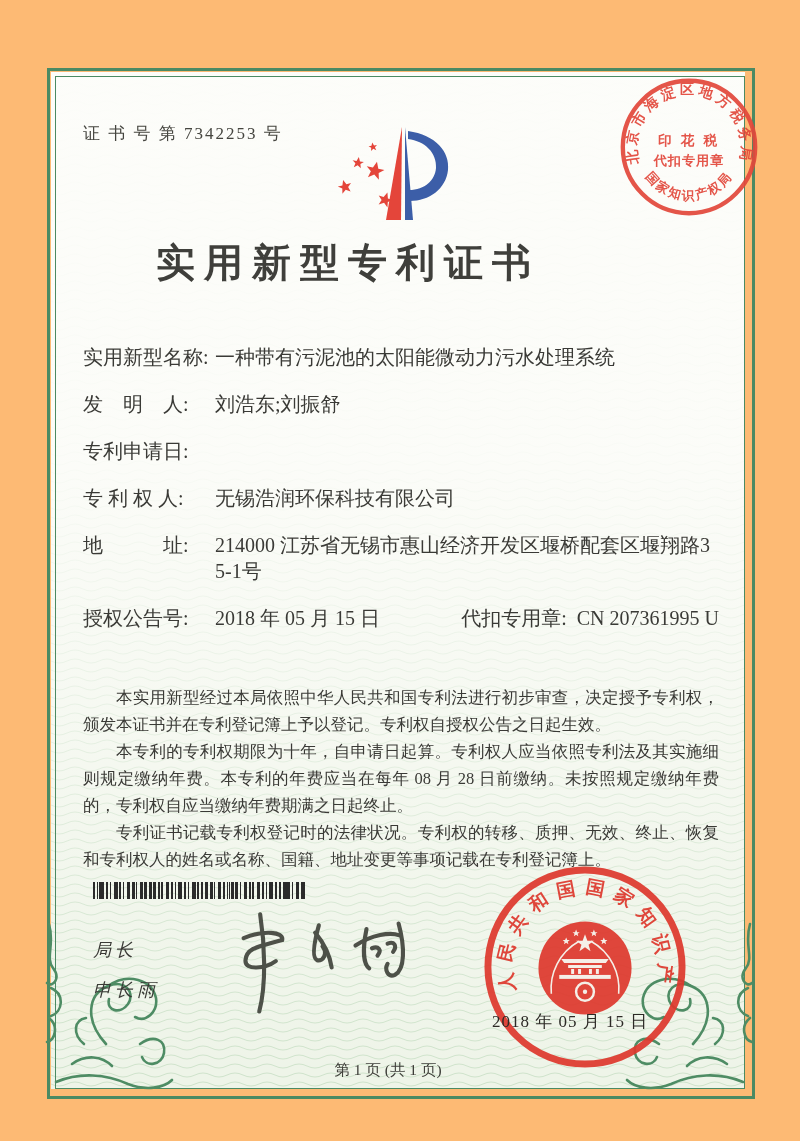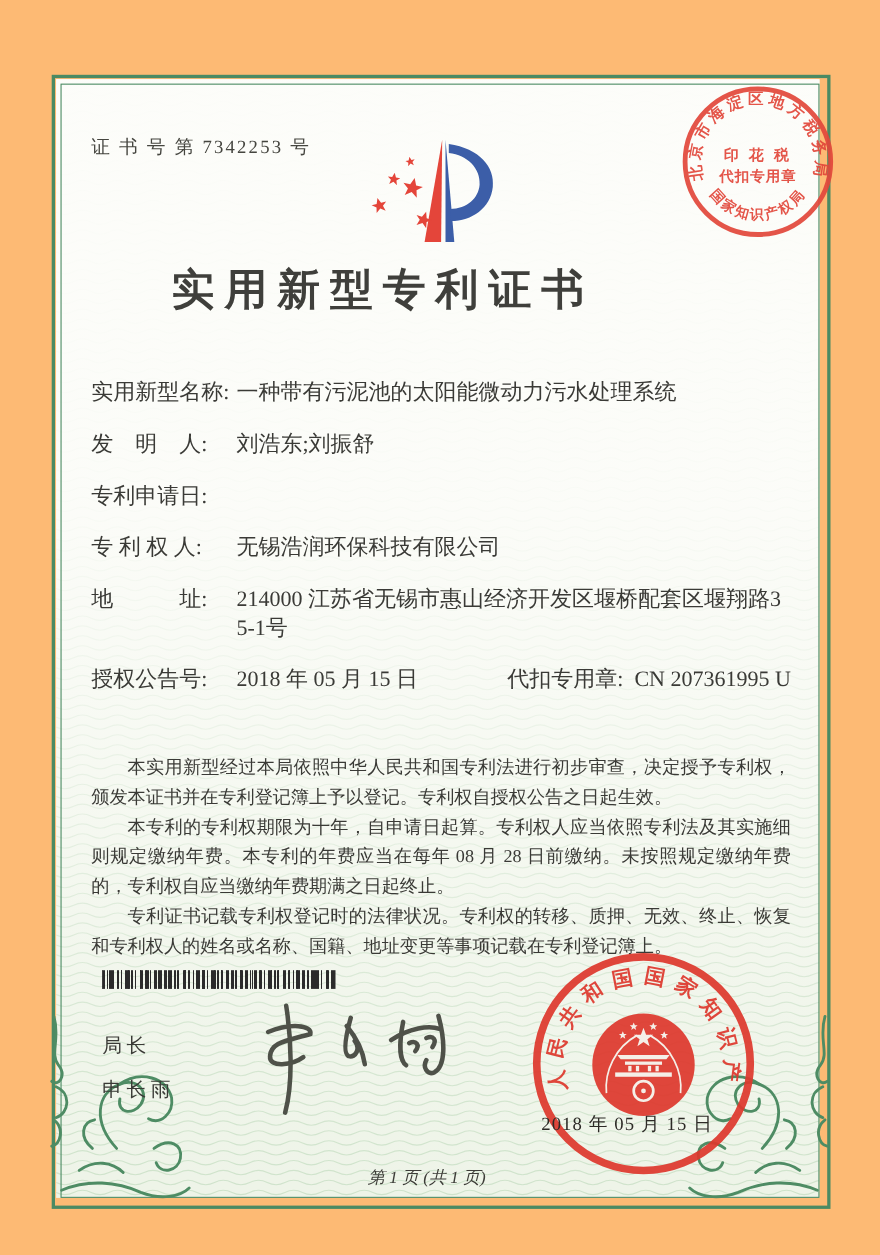--- a/index.html
+++ b/index.html
@@ -39,27 +39,27 @@
   .body-text{position:absolute;left:83px;top:684px;width:636px;font-size:16.5px;
     line-height:27px;text-align:justify;}
   .body-text p{margin:0;text-indent:2em;}
 
   .barcode{position:absolute;left:93px;top:882px;width:212px;height:17px;
     background-image:
       repeating-linear-gradient(90deg,#2b2b2b 0 2px,rgba(0,0,0,0) 2px 4px,#2b2b2b 4px 5px,rgba(0,0,0,0) 5px 8px,#2b2b2b 8px 11px,rgba(0,0,0,0) 11px 13px),
       repeating-linear-gradient(90deg,#2b2b2b 0 1px,rgba(0,0,0,0) 1px 6px,#2b2b2b 6px 8px,rgba(0,0,0,0) 8px 17px);}
 
   .director{position:absolute;left:93px;top:938px;font-size:18px;letter-spacing:4px;}
-  .director div{margin-bottom:16px;}
+  .director div{margin-bottom:16px;font-style:italic;}
   .signature{position:absolute;left:218px;top:906px;width:220px;height:112px;}
 
   .office-seal{position:absolute;left:481px;top:863px;width:208px;height:208px;z-index:4;opacity:.93;}
   .issue-date{position:absolute;left:492px;top:1010px;font-size:17px;letter-spacing:1px;
     color:#2c2a26;z-index:5;}
-  .footer{position:absolute;left:0;width:776px;top:1060px;text-align:center;font-size:15.5px;color:#3d3d38;font-style:italic;}
+  .footer{position:absolute;left:0;width:776px;top:1060px;text-align:center;font-size:15.5px;color:#3d3d38;}
 
   .ornament{position:absolute;width:175px;height:172px;z-index:3;}
   .orn-bl{left:42px;top:922px;}
   .orn-br{left:582px;top:922px;transform:scaleX(-1);}
 
   svg text{font-family:"Liberation Serif","DejaVu Serif",serif;}
 </style>
 </head>
 <body>
 

